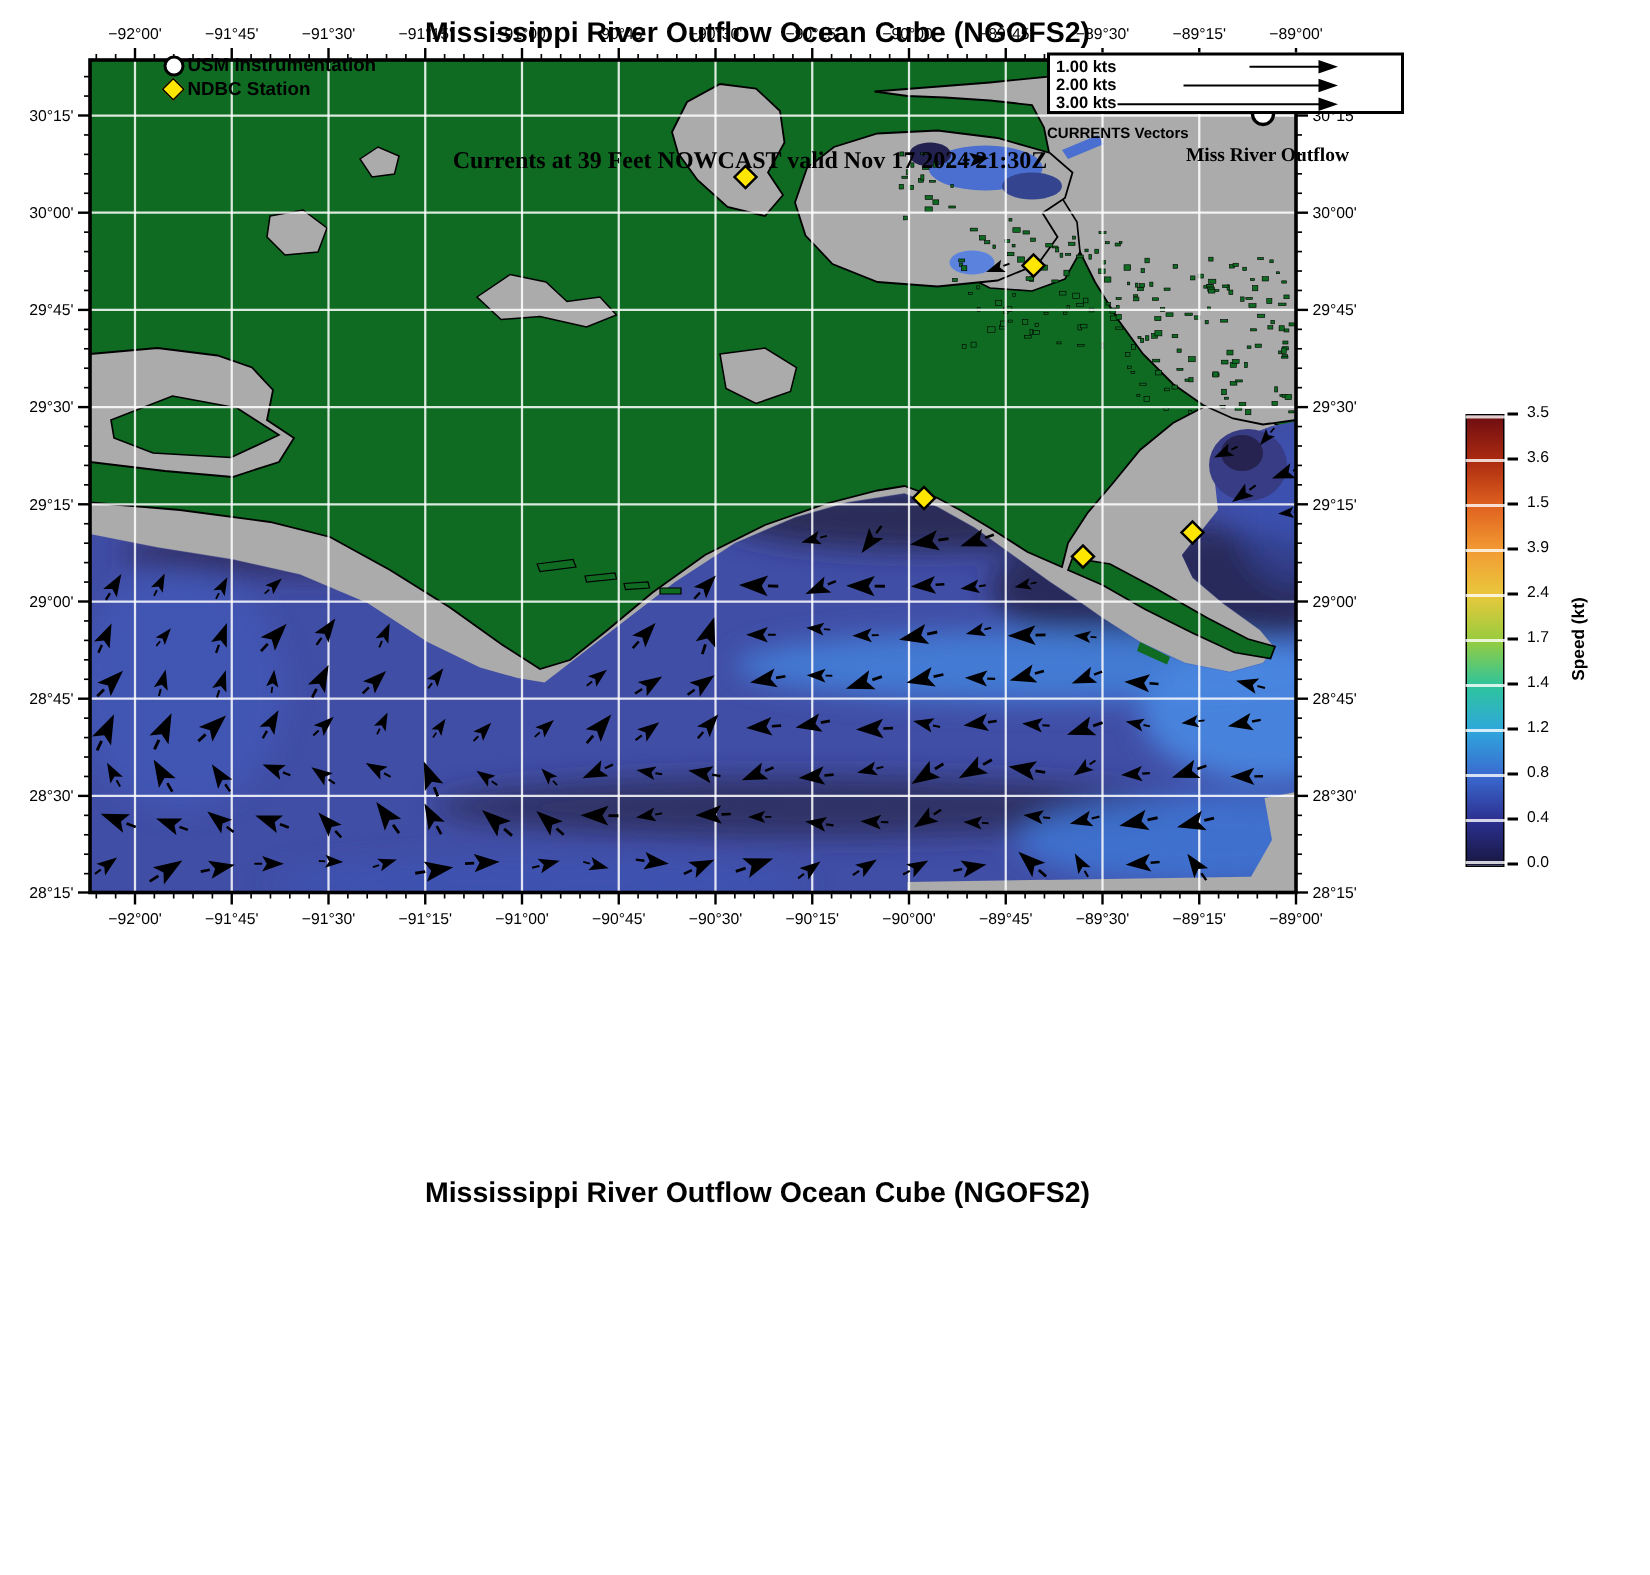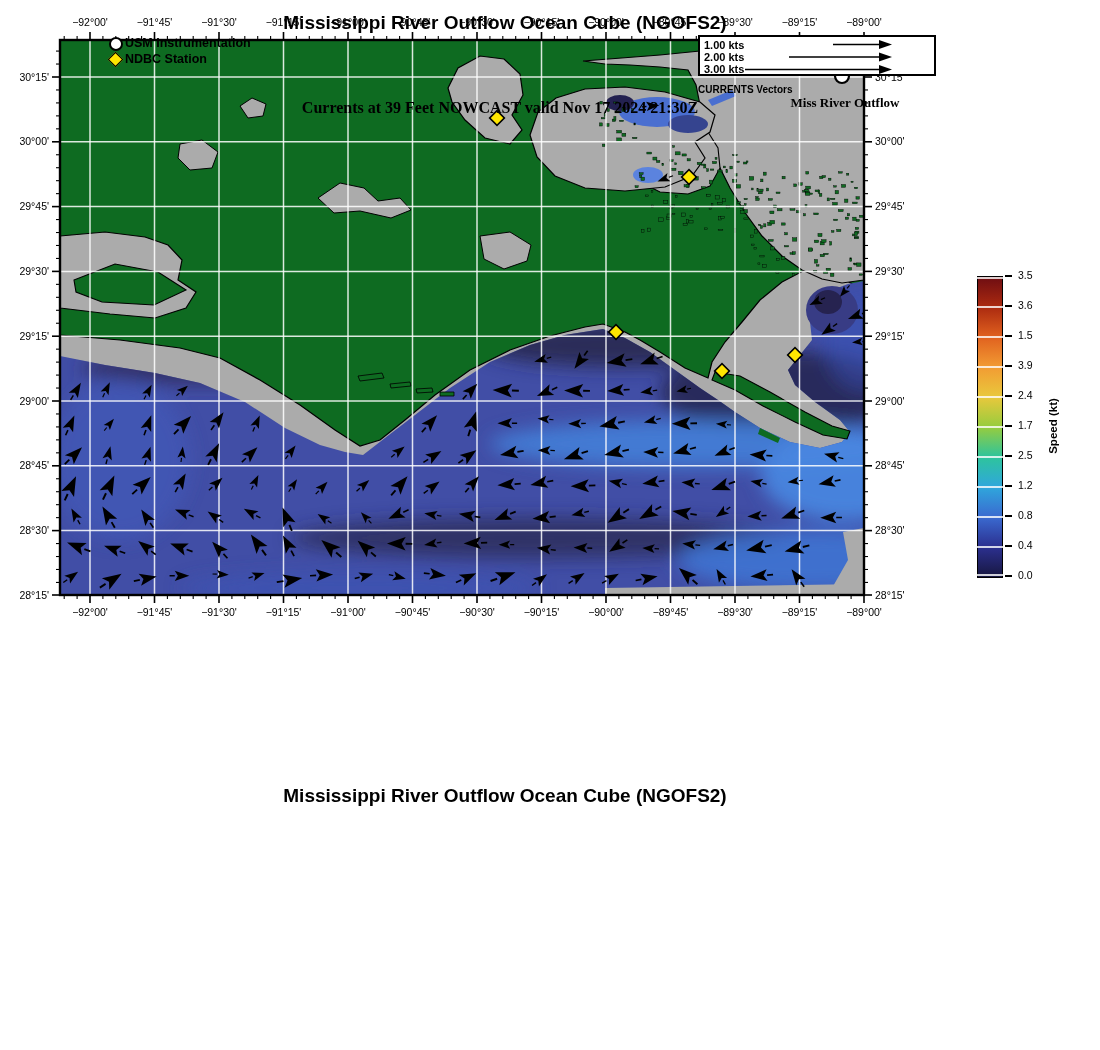--- a/index.html
+++ b/index.html
@@ -1229,21 +1229,21 @@
       <div class="cbstub" style="top: 545px;"></div>
       <div class="cblab" style="top: 539px;">0.4</div>
       <div class="cbline" style="top: 516px;"></div>
       <div class="cbstub" style="top: 515px;"></div>
       <div class="cblab" style="top: 509px;">0.8</div>
       <div class="cbline" style="top: 486px;"></div>
       <div class="cbstub" style="top: 485px;"></div>
       <div class="cblab" style="top: 479px;">1.2</div>
       <div class="cbline" style="top: 456px;"></div>
       <div class="cbstub" style="top: 455px;"></div>
-      <div class="cblab" style="top: 449px;">2.5</div>
+      <div class="cblab" style="top: 449px;">1.4</div>
       <div class="cbline" style="top: 426px;"></div>
       <div class="cbstub" style="top: 425px;"></div>
       <div class="cblab" style="top: 419px;">1.7</div>
       <div class="cbline" style="top: 396px;"></div>
       <div class="cbstub" style="top: 395px;"></div>
       <div class="cblab" style="top: 389px;">2.4</div>
       <div class="cbline" style="top: 366px;"></div>
       <div class="cbstub" style="top: 365px;"></div>
       <div class="cblab" style="top: 359px;">3.9</div>
       <div class="cbline" style="top: 336px;"></div>

